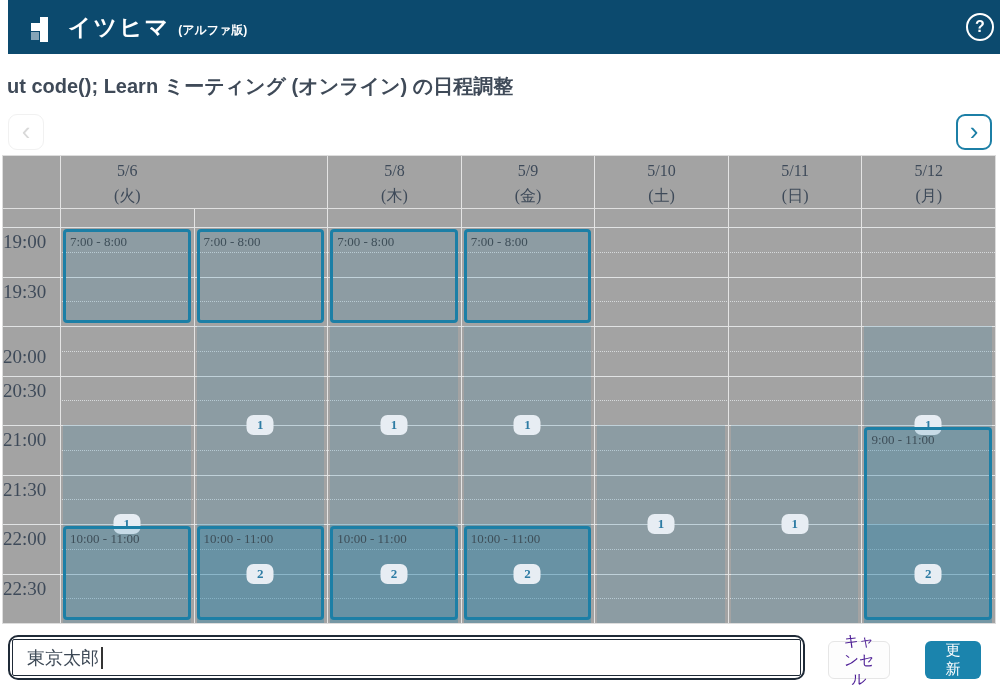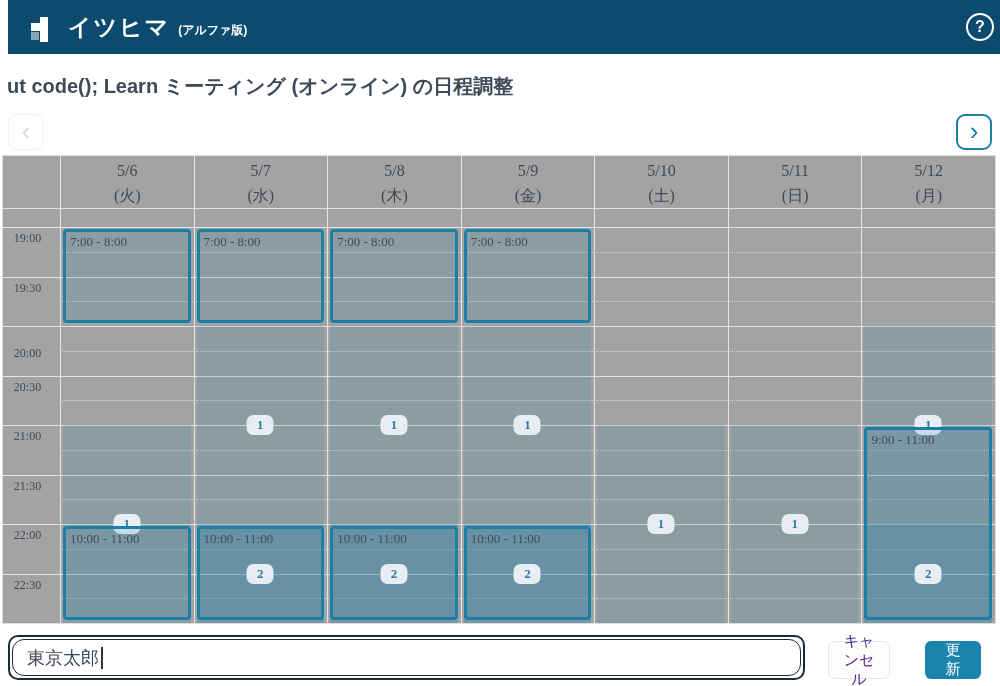--- a/index.html
+++ b/index.html
@@ -26,37 +26,37 @@
 
   
   .grid { position:absolute; left:2px; top:155px; width:994px; border:1px solid #ddd; background:#a3a3a3;font-family:Liberation Serif, serif; }
   .grid-header { position:relative; height:53px; border-bottom:1px solid #e0e0e0; }
   .day-header { position:absolute; top:0; height:100%; border-left:1px solid #e4e4e4; text-align:center;
                 font-size:16px; color:#3e4a59; line-height:25px; padding-top:2px; }
   .grid-body { position:relative; height:414px; overflow:hidden; }
   .hline { position:absolute; left:0; width:100%; height:1px; background:#e1e3e4; }
   .hline.dotted { background:none; height:0; border-top:1px dotted #d7dadc; }
   .vline { position:absolute; top:0; height:100%; width:1px; background:#e4e4e4; }
-  .time-label { position:absolute; left:0; width:49px; text-align:center; font-size:12px; color:#3e4a59; }
+  .time-label { position:absolute; left:0; width:49px; text-align:left; font-size:19px; color:#3e4a59; }
 
   .day-column { position:absolute; top:0; height:100%; }
   .band { position:absolute; left:3px; right:3px; z-index:1; }
   .badge { position:absolute; left:50%; transform:translateX(-50%); min-width:27px; height:20px; padding:0 7px;
            border-radius:7px; background:#e7edf3; color:#2e7ca4; font-size:13px; font-weight:bold;
            line-height:20px; text-align:center; }
   .badge.under { z-index:2; }
   .badge.over { z-index:4; }
   .event-block { position:absolute; left:3px; right:3px; z-index:3; border:3px solid #1c7fa6; border-radius:4px;
                  background:rgba(28,127,166,0.16); cursor:pointer; }
   .event-label { font-size:13px; color:#3e4e58; padding:2px 0 0 4px; white-space:nowrap; overflow:hidden; }
 
   
   .name-wrap { position:absolute; left:8px; top:635px; width:797px; height:45px; border:2px solid #1f2a37;
                border-radius:10px; padding:2px; background:#fff; }
-  .name-input { width:100%; height:100%; border:1px solid #1f2a37; border-radius:12px; padding:0 0 0 14px;
+  .name-input { width:100%; height:100%; border:1px solid #1f2a37; border-radius:2px; padding:0 0 0 14px;
                 font-size:18px; color:#3b4754; outline:none; font-family:inherit; }
   .caret { position:absolute; left:101px; top:647px; width:1.5px; height:22px; background:#333; z-index:5; }
   .btn { position:absolute; top:641px; height:38px; border-radius:6px; font-size:15px; display:flex;
          align-items:center; justify-content:center; cursor:pointer; padding:0 14px; }
   .btn-cancel { left:828px; width:62px; background:#fdfdfd; border:1px solid #e6e6e6; color:#4c1d95; }
   .btn-update { left:925px; width:56px; background:#1b84ad; border:none; color:#fff; }
 </style>
 </head>
 <body>
 
@@ -82,24 +82,20 @@
   </div>
   <div class="nav-btn nav-next">
     <span>›</span>
   </div>
 
   <div class="grid">
     <div class="grid-header">
         <div class="day-header" style="left: 57px; width: 133.571px;">
           <div>5/6</div>
           <div>(火)</div>
-        </div>
-        <div class="day-header" style="left: 190.571px; width: 133.571px;">
-          <div>5/7</div>
-          <div>(水)</div>
         </div>
         <div class="day-header" style="left: 324.143px; width: 133.571px;">
           <div>5/8</div>
           <div>(木)</div>
         </div>
         <div class="day-header" style="left: 457.714px; width: 133.571px;">
           <div>5/9</div>
           <div>(金)</div>
         </div>
         <div class="day-header" style="left: 591.286px; width: 133.571px;">

